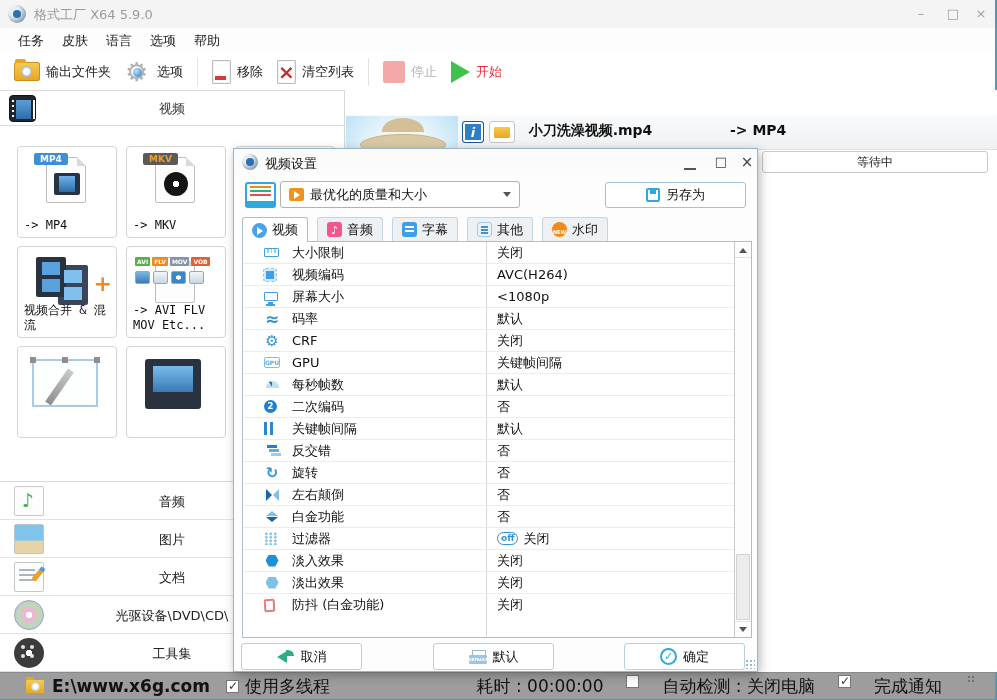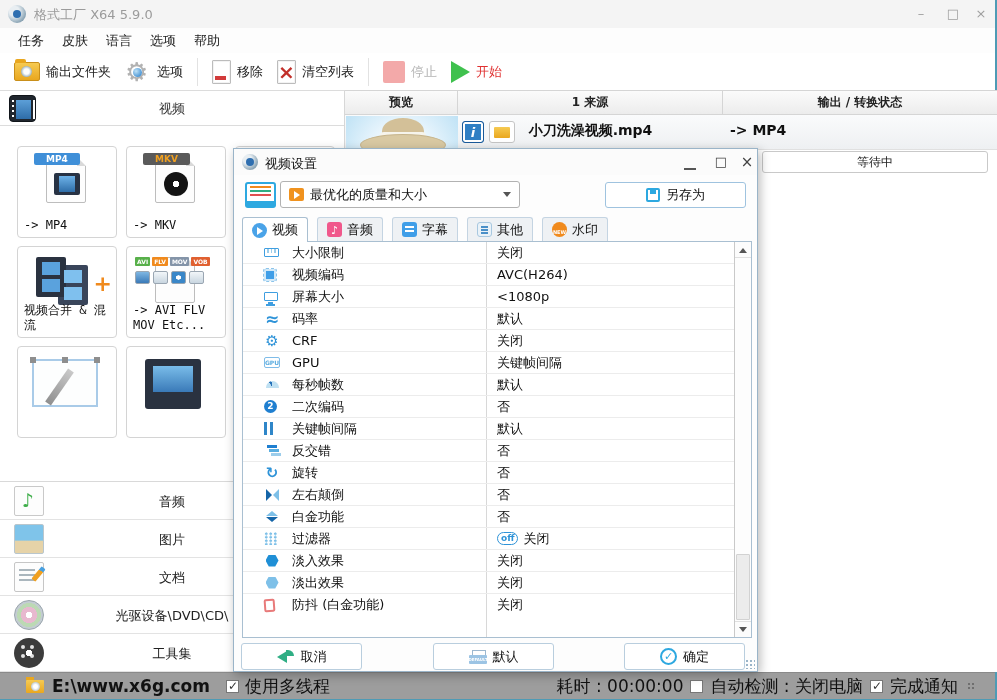--- a/index.html
+++ b/index.html
@@ -43,21 +43,21 @@
   .ico-film { position:absolute; left:9px; top:4px; width:27px; height:27px; background:#20262e; border-radius:4px; border:1px solid #11151a; }
   .ico-film::before { content:""; position:absolute; left:6px; top:4px; width:15px; height:19px; background:linear-gradient(#5c9fd8,#2e6da8); }
   .ico-film::after { content:""; position:absolute; left:2px; top:4px; width:2px; height:19px; background:repeating-linear-gradient(#fff 0 2px, transparent 2px 5px); box-shadow:21px 0 0 #fff; }
   #video-header-label { position:absolute; left:0; top:9px; width:100%; text-align:center; font-size:13px; color:#333; }
 
   #cards { position:absolute; left:17px; top:55px; display:grid; grid-template-columns:100px 100px 100px; grid-auto-rows:92px; gap:8px 9px; }
   .card { position:relative; background:#fff; border:1px solid #d4d4d4; border-radius:4px; overflow:hidden; }
   .card-label { position:absolute; left:6px; bottom:4px; font-family:"DejaVu Sans Mono","Liberation Mono",monospace; font-size:12px; color:#111; line-height:1.25; }
   .page { position:absolute; left:28px; top:10px; width:40px; height:46px; background:#fdfdfd; border:1px solid #bdbdbd; border-radius:2px; }
   .page::after { content:""; position:absolute; right:-1px; top:-1px; width:0; height:0; border-left:9px solid #d9d9d9; border-top:9px solid #fff; }
-  .ribbon { position:absolute; top:6px; left:16px; padding:1px 12px; font-size:9px; font-weight:bold; color:#fff; border-radius:2px; z-index:2; }
+  .ribbon { position:absolute; top:6px; left:16px; padding:1px 6px; font-size:9px; font-weight:bold; color:#fff; border-radius:2px; z-index:2; }
   .ribbon.mp4 { background:#3f8fd8; }
   .ribbon.mkv { background:#5a5a5a; color:#f0a020; }
   .ribbon.webm { background:#8a8a8a; color:#f0a020; }
   .filmblock { position:absolute; left:36px; top:26px; width:26px; height:22px; background:#273244; border-radius:2px; z-index:2; }
   .filmblock::before { content:""; position:absolute; left:5px; top:3px; width:16px; height:16px; background:linear-gradient(#6db2e8,#2e6da8); }
   .reel { position:absolute; left:37px; top:25px; width:24px; height:24px; border-radius:50%; background:radial-gradient(#fff 0 18%, #141414 19% 100%); z-index:2; }
   .playfilm { position:absolute; left:36px; top:27px; width:26px; height:20px; background:#222; border-radius:2px; z-index:2; }
   .playfilm::after { content:""; position:absolute; left:9px; top:5px; border-left:8px solid #4aa0e0; border-top:5px solid transparent; border-bottom:5px solid transparent; }
   .merge-film { position:absolute; left:18px; top:10px; width:30px; height:40px; background:#2a3240; border-radius:2px; box-shadow:22px 8px 0 #39455a; }
   .merge-film::before { content:""; position:absolute; left:6px; top:5px; width:18px; height:13px; background:#5aa2dd; box-shadow:0 17px 0 #5aa2dd, 22px 8px 0 #7fc0ee, 22px 25px 0 #7fc0ee; }
@@ -109,21 +109,21 @@
   #status-pill { position:absolute; left:417px; top:61px; width:226px; height:22px; background:#fff; border:1px solid #c9c9c9; border-radius:3px; text-align:center; font-size:12px; color:#222; line-height:20px; }
 
   
   #statusbar { position:absolute; left:0; top:672px; width:100%; height:27px; background:#9d9d9d; border-top:1px solid #8a8a8a; display:flex; align-items:center; font-size:17px; color:#111; }
   .sb-folder { position:relative; width:18px; height:13px; background:linear-gradient(#f6ca52,#e9a71f); border-radius:1px; margin-left:26px; }
   .sb-folder::before { content:""; position:absolute; left:0; top:-3px; width:8px; height:3px; background:#e9a71f; }
   .sb-folder::after { content:""; position:absolute; left:5px; top:2px; width:9px; height:9px; border-radius:50%; background:radial-gradient(#fff 30%, #8fa3ad); }
   .checkbox { width:13px; height:13px; background:#fff; border:1px solid #777; position:relative; flex:none; }
   .checkbox.checked::after { content:"✓"; position:absolute; left:1px; top:-2px; font-size:12px; font-weight:bold; color:#333; }
   #sb-path { margin-left:8px; font-weight:bold; }
-  #sb-right { margin-left:auto; display:flex; align-items:center; gap:7px; margin-right:20px; }
+  #sb-right { margin-left:auto; display:flex; align-items:flex-start; gap:23px; margin-right:20px; }
   .grip { width:8px; height:8px; background:radial-gradient(circle, #6f6f6f 1px, transparent 1.4px); background-size:4px 4px; margin-left:2px; }
 
   
   #dialog { position:absolute; left:233px; top:148px; width:525px; height:524px; background:#fdfdfd; border:1px solid #9ab4c8; box-shadow:2px 3px 10px rgba(0,0,0,.28); z-index:10; }
   #dlg-titlebar { position:absolute; left:0; top:0; width:100%; height:26px; background:#fbfbfb; }
   #dlg-icon { left:8px; top:5px; width:16px; height:16px; border-radius:50%; background:radial-gradient(circle at 35% 35%, #e8eef2 30%, #8fa8b8 70%, #5b7482); }
   #dlg-icon::after { content:""; position:absolute; left:4px; top:4px; width:8px; height:8px; border-radius:50%; background:#2f6fb0; }
   #dlg-title { left:31px; top:6px; font-size:13px; color:#111; }
   .dlgctl { top:3px; width:20px; height:20px; text-align:center; line-height:20px; font-size:13px; color:#444; }
   #dlg-min { left:450px; border-bottom:2px solid #555; height:16px; line-height:26px; color:transparent; width:12px; top:5px; }
@@ -337,25 +337,20 @@
         <span class="acc-label">光驱设备\DVD\CD\</span>
       </div>
       <div class="acc-row">
         <span class="acc-icon ai-reel"></span>
         <span class="acc-label">工具集</span>
       </div>
     </div>
   </div>
 
   <div id="right-panel">
-    <div id="list-header">
-      <div class="lh-cell" id="lh-preview">预览</div>
-      <div class="lh-cell" id="lh-source">1 来源</div>
-      <div class="lh-cell" id="lh-output">输出 / 转换状态</div>
-    </div>
     <div id="file-row">
       <div id="thumb">
         <span class="hat-dome"></span>
         <span class="hat-band"></span>
         <span class="hat-brim"></span>
       </div>
       <div id="info-btn">i</div>
       <div id="open-btn"></div>
       <div id="file-name">小刀洗澡视频.mp4</div>
       <div id="file-target">-&gt; MP4</div>

